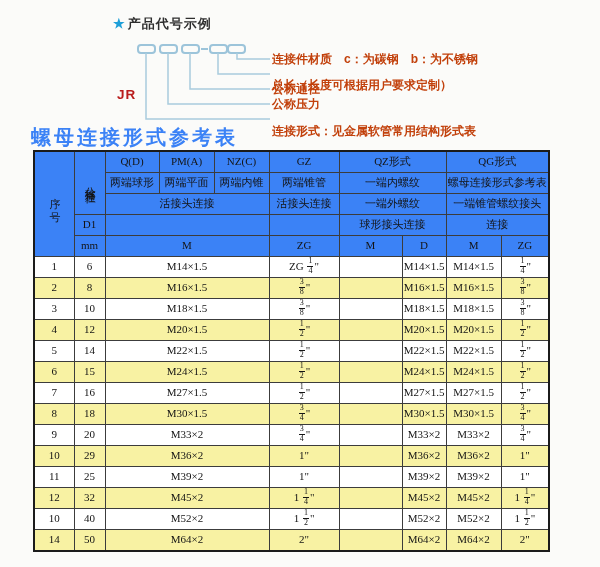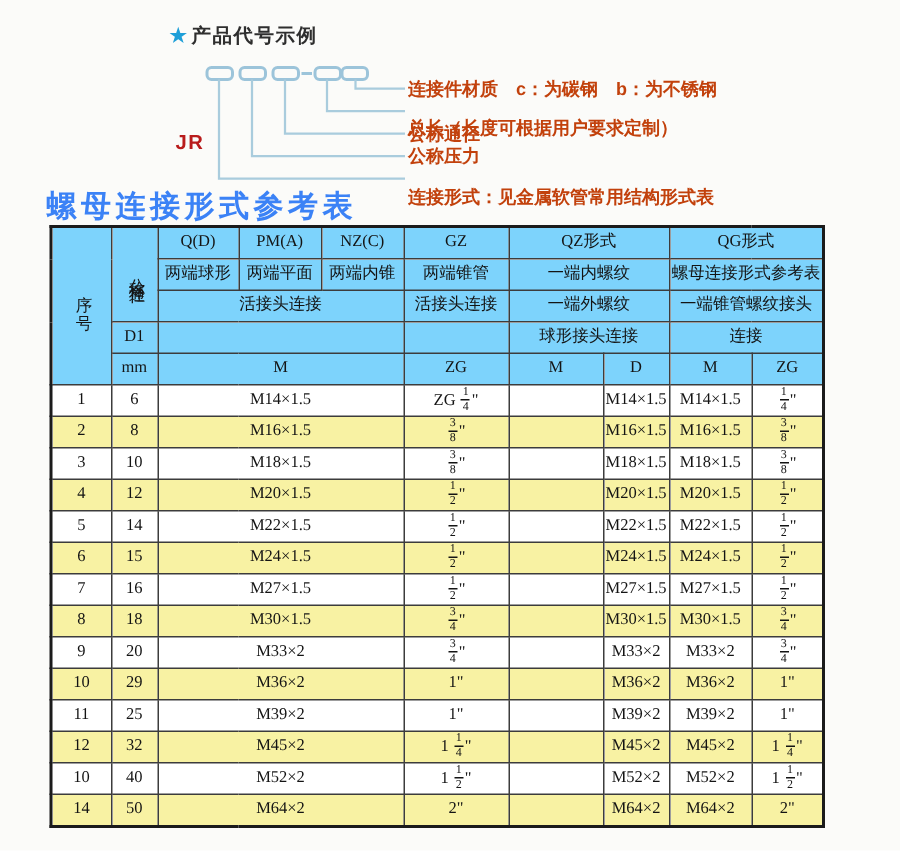--- a/index.html
+++ b/index.html
@@ -35,21 +35,21 @@
     position:absolute;left:33px;top:150px;width:515px;
     border-collapse:collapse;table-layout:fixed;
     border:2px solid #1b1b1b;background:#ffffff;
   }
   table.ref td{
     border:1px solid #3c3c3c;text-align:center;vertical-align:middle;
     padding:0;height:20px;overflow:hidden;
     font-family:"Liberation Serif",serif;font-size:11px;color:#141414;
     line-height:1.05;
   }
-  table.ref thead td{background:#7dd3fc;}
+  table.ref thead td{background:#3b82f6;}
   table.ref tbody tr:nth-child(even) td{background:#f8f2a3;}
   .vert{
     writing-mode:vertical-rl;text-orientation:upright;
     display:inline-block;letter-spacing:2px;font-size:11px;
   }
   .vert.wide{letter-spacing:14px;}
   
   .vf{
     display:inline-flex;flex-direction:column;vertical-align:middle;
     font-size:8px;line-height:1.1;position:relative;top:-1px;margin:0 1px;

